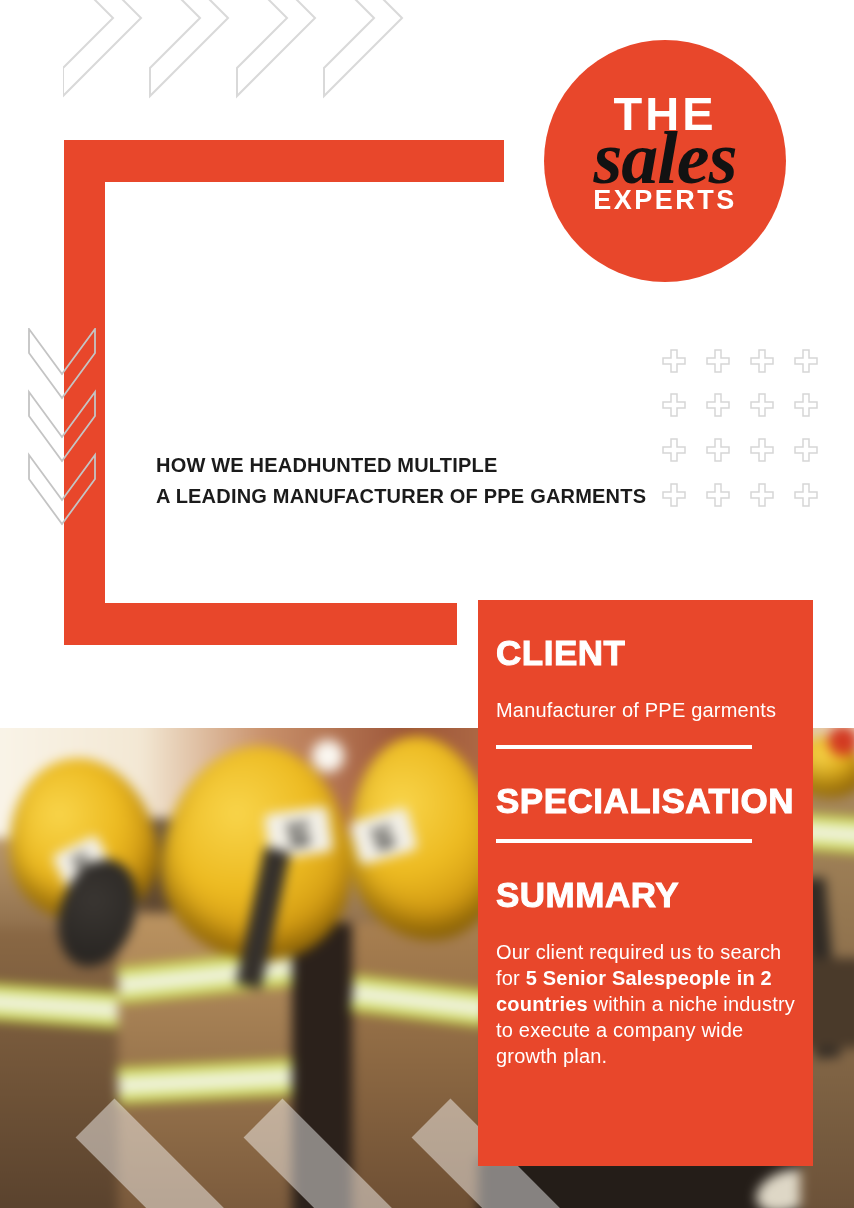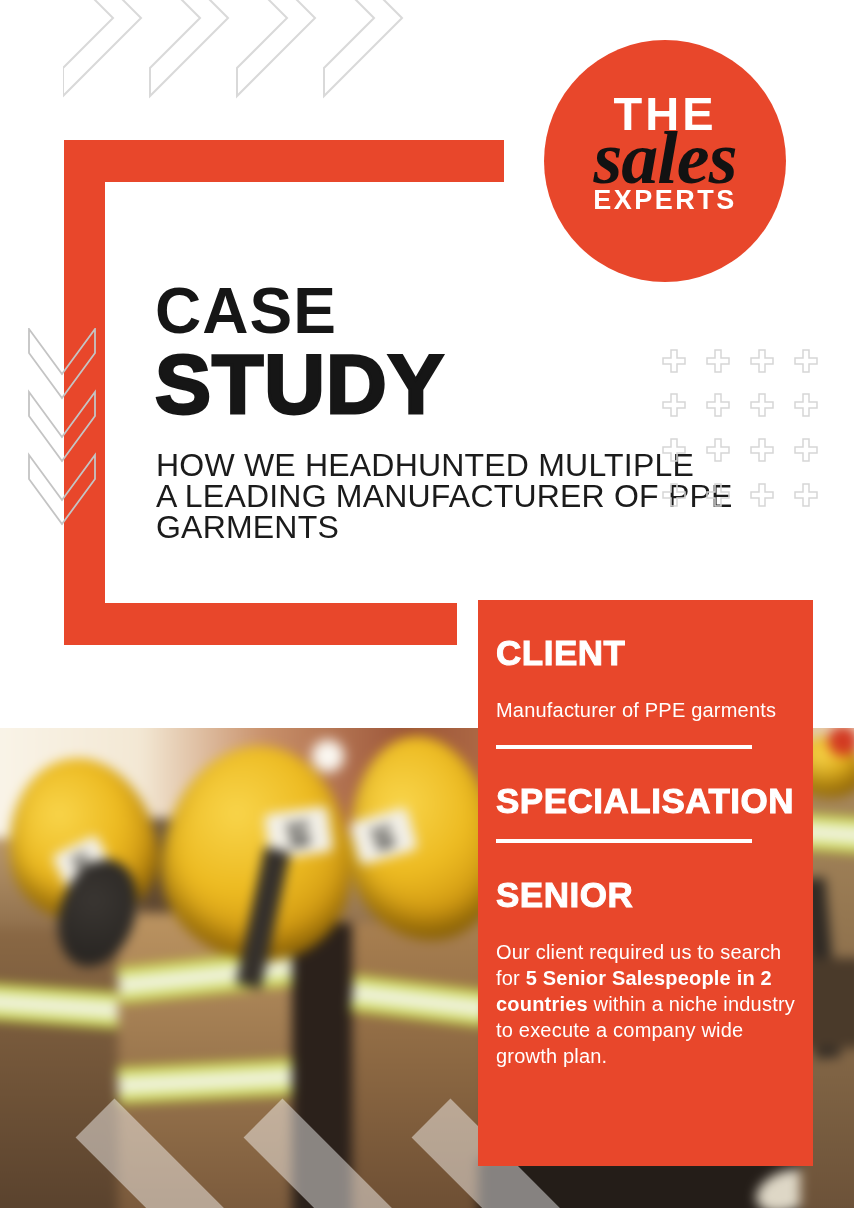--- a/index.html
+++ b/index.html
@@ -30,22 +30,22 @@
     margin-top:-16px;color:#121212;font-family:"Liberation Serif", serif;
     font-style:italic;font-weight:600;font-size:74px;line-height:1;letter-spacing:-1px;
   }
   .logo-experts{margin-top:-8px;color:#ffffff;font-size:27px;font-weight:bold;letter-spacing:2.5px;line-height:1;}
 
   
   .title{position:absolute;left:155px;top:276px;color:#161616;}
   .title-case{font-size:64px;font-weight:bold;letter-spacing:1px;line-height:70px;}
   .title-study{font-size:84px;font-weight:bold;line-height:84px;margin-top:-4px;
     -webkit-text-stroke:3px #161616;letter-spacing:1px;}
-  .subtitle{position:absolute;left:156px;top:450px;color:#1b1b1b;font-size:32px;
-    font-weight:normal;line-height:31px;letter-spacing:.2px;}
+  .subtitle{position:absolute;left:156px;top:450px;color:#1b1b1b;font-size:20px;
+    font-weight:bold;line-height:31px;letter-spacing:.2px;}
 
   
   .photo{position:absolute;left:0;top:728px;width:854px;height:480px;overflow:hidden;background:#6b5138;}
   .scene{position:absolute;inset:0;filter:blur(6px);}
   .scene > div{position:absolute;}
   .ph-base{left:-20px;top:-20px;width:894px;height:520px;
     background:linear-gradient(180deg,#e8d9c2 0%,#caa878 18%,#8a6a48 45%,#553f2c 75%,#3a2b1e 100%);}
   .ph-wall{left:-20px;top:-20px;width:894px;height:130px;
     background:linear-gradient(90deg,#faf5ea 0%,#f3e8d4 18%,#c8906a 32%,#9c5538 48%,#b4714a 60%,#8a4a30 72%,#d9b48a 88%,#f0e4cf 100%);}
   .ph-bokeh{left:250px;top:-10px;width:520px;height:95px;background:
@@ -137,24 +137,20 @@
     <use href="#chev-down" x="1" y="64"></use>
     <use href="#chev-down" x="1" y="127"></use>
   </svg>
 
   <div class="logo">
     <div class="logo-the">THE</div>
     <div class="logo-sales">sales</div>
     <div class="logo-experts">EXPERTS</div>
   </div>
 
-  <div class="title">
-    <div class="title-case">CASE</div>
-    <div class="title-study">STUDY</div>
-  </div>
   <div class="subtitle">
     <div>HOW WE HEADHUNTED MULTIPLE</div>
     <div>A LEADING MANUFACTURER OF PPE GARMENTS</div>
   </div>
 
   <svg class="plus-grid">
     <defs>
       <path id="plus" d="M8,0 h6 v8 h8 v6 h-8 v8 h-6 v-8 h-8 v-6 h8 z" fill="none" stroke="#d6d6d6" stroke-width="1.5"></path>
     </defs>
     <use href="#plus" x="1" y="1"></use>
@@ -221,17 +217,17 @@
   </div>
 
   <div class="panel">
     <h2 class="section-heading">CLIENT</h2>
     <p class="section-body">Manufacturer of PPE garments</p>
     <div class="divider"></div>
 
     <h2 class="section-heading mt">SPECIALISATION</h2>
     <div class="divider"></div>
 
-    <h2 class="section-heading mt">SENIOR</h2>
+    <h2 class="section-heading mt">SUMMARY</h2>
     <p class="section-body"><span>Our client required us to search for </span><span class="bold-seg">5 Senior Salespeople in 2 countries</span><span> within a niche industry to execute a company wide growth plan.</span></p>
   </div>
 
 </div>
 
 </body></html>

